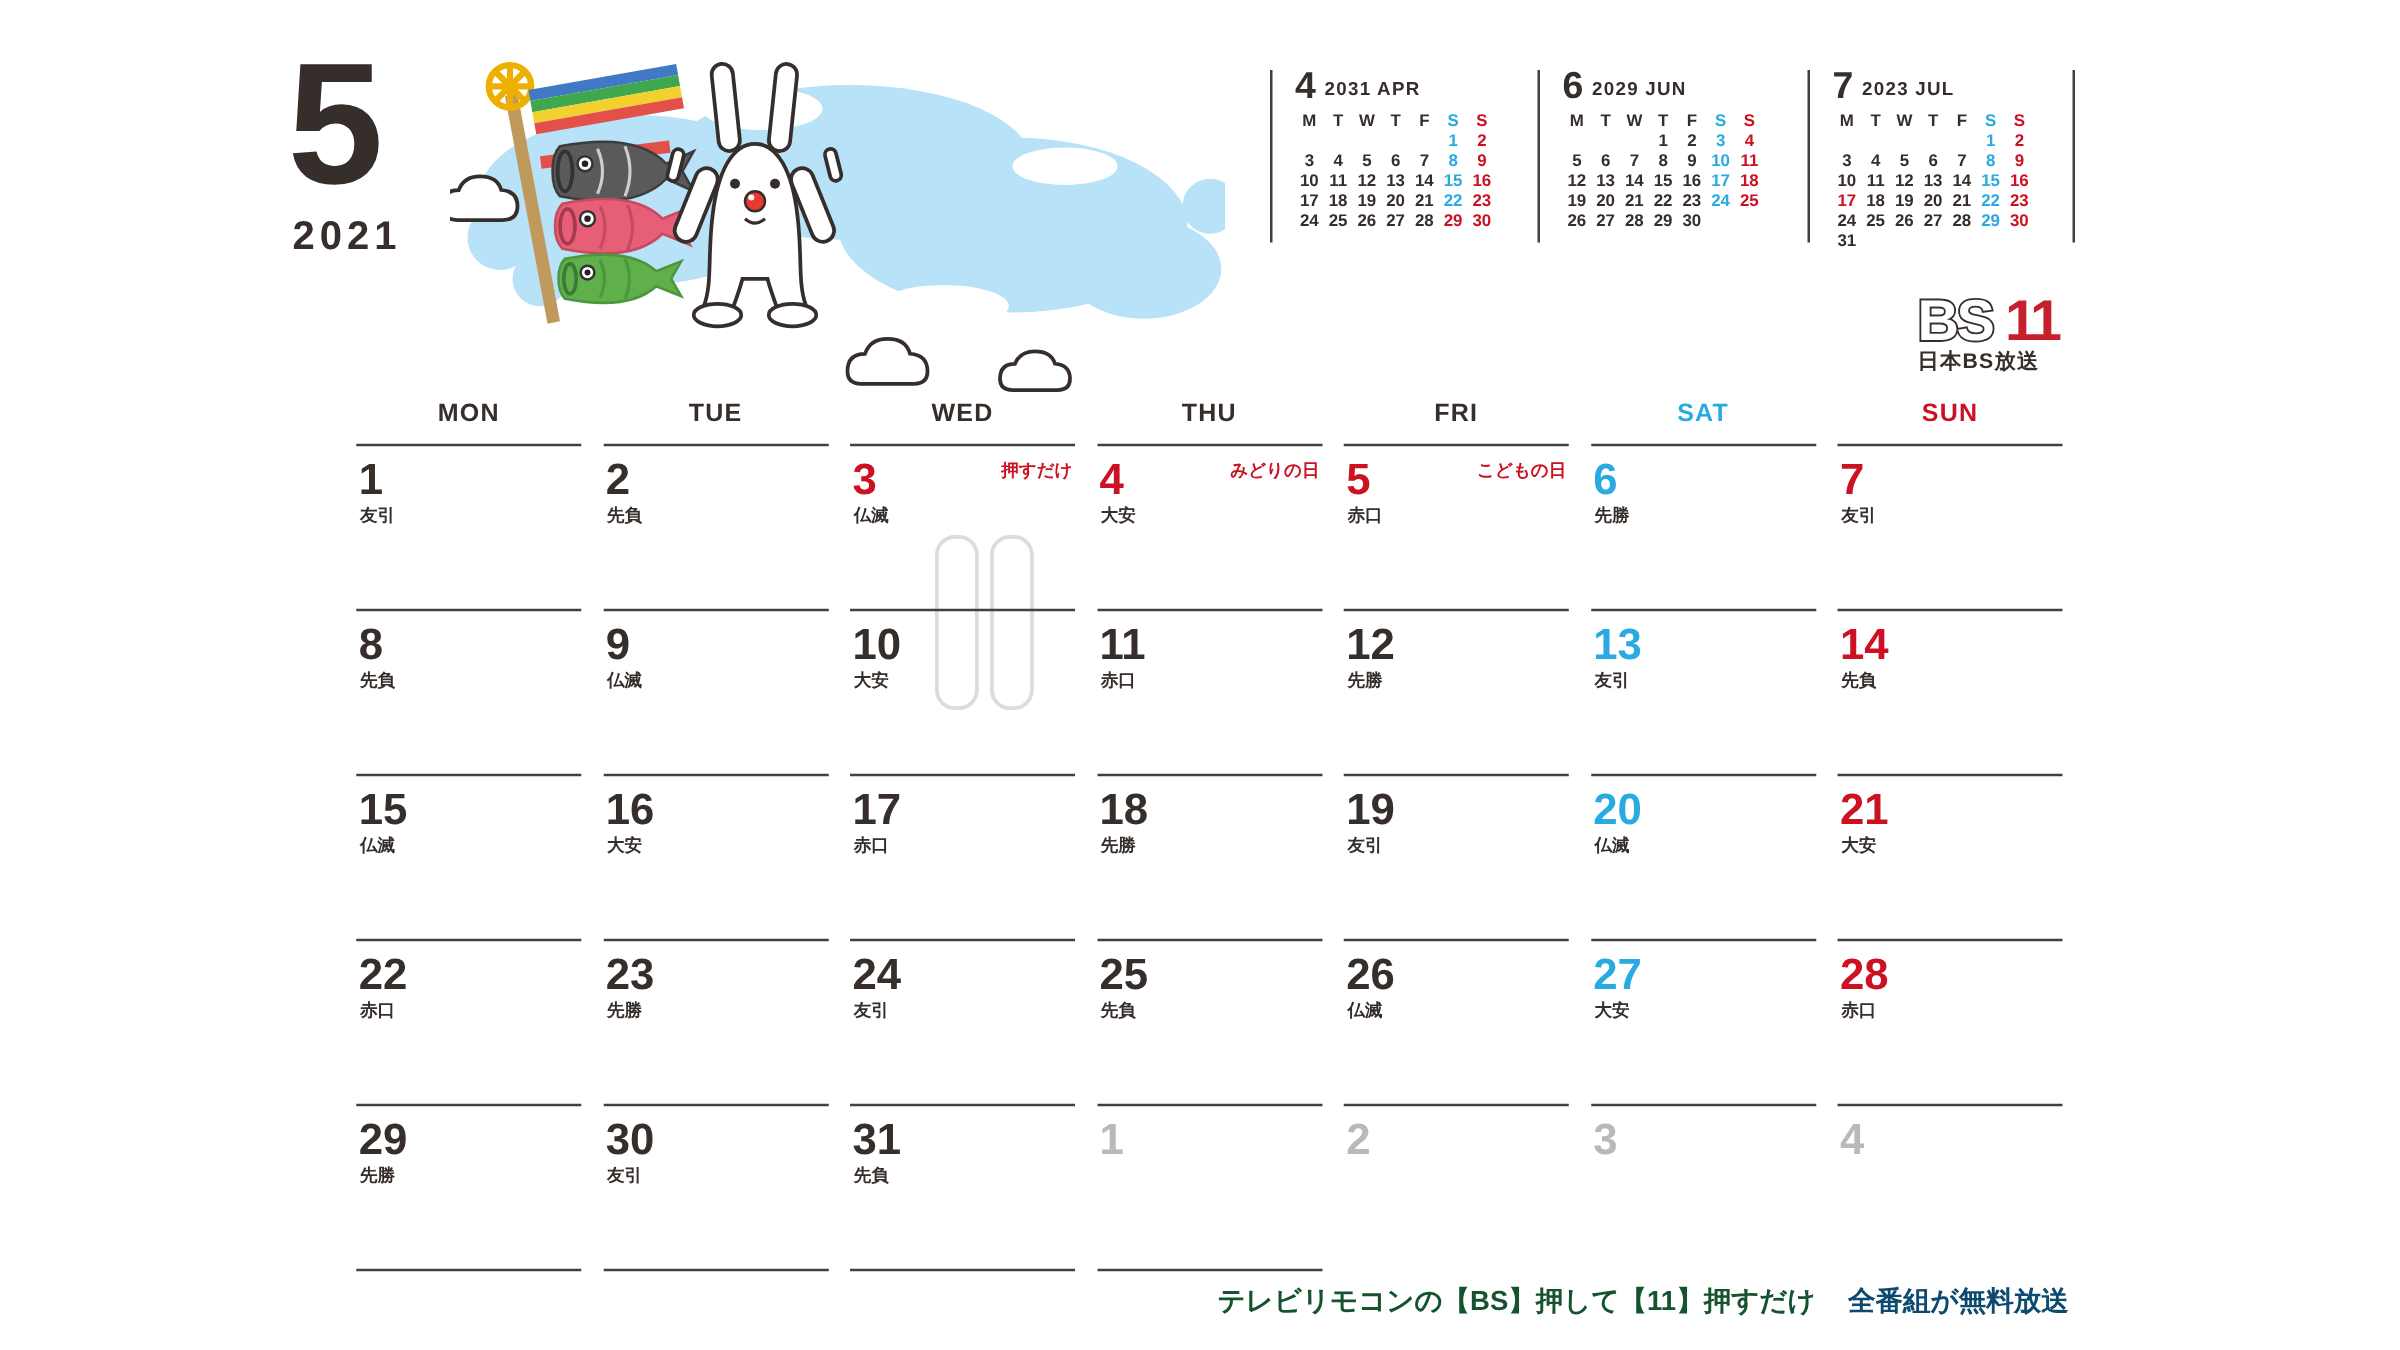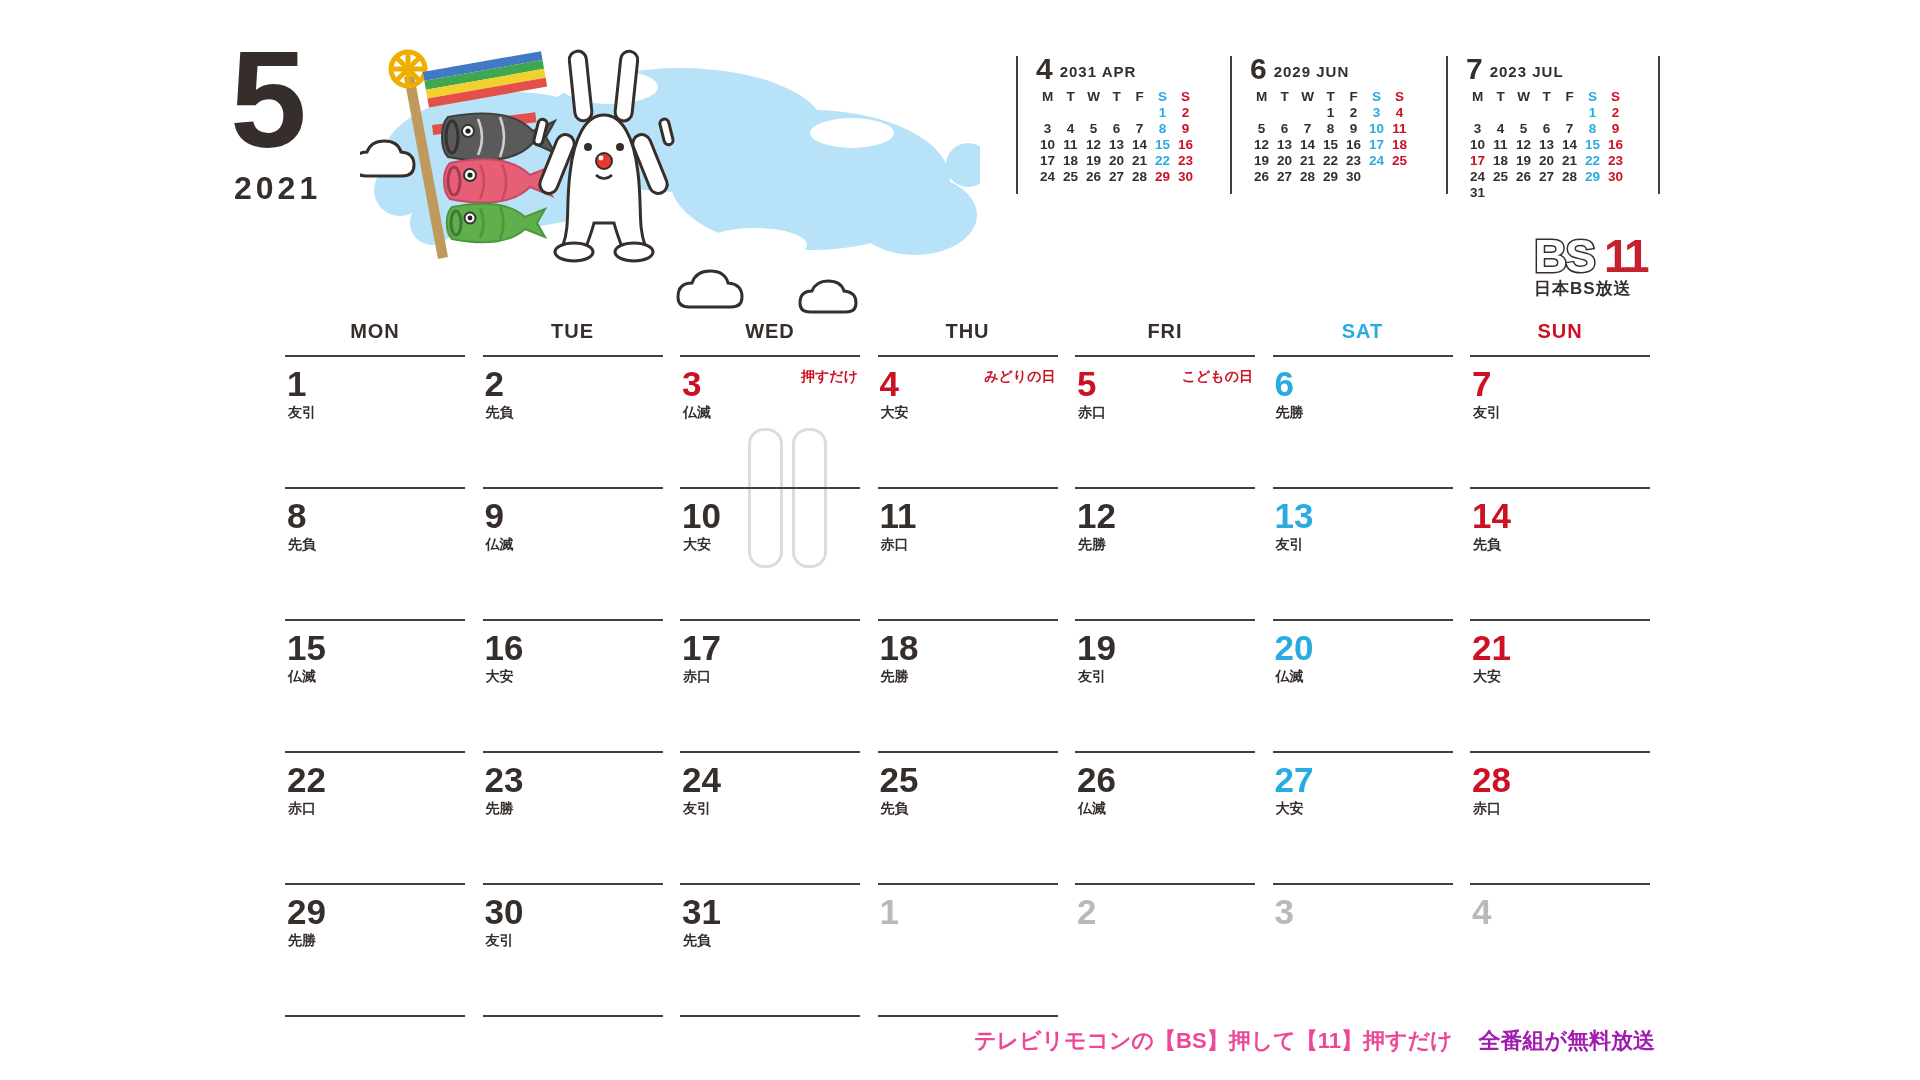--- a/index.html
+++ b/index.html
@@ -448,17 +448,17 @@
       <div class="cell" style="left: 1470px; top: 883px;">
         <span class="d-num" style="color: rgb(185, 185, 185);">4</span>
       </div>
       <div class="bline" style="left: 285px; top: 1015px;"></div>
       <div class="bline" style="left: 482.5px; top: 1015px;"></div>
       <div class="bline" style="left: 680px; top: 1015px;"></div>
       <div class="bline" style="left: 877.5px; top: 1015px;"></div>
     </div>
 
   <div class="footer">
-    <span style="color:#ec4899">テレビリモコンの【BS】押して【11】押すだけ</span>
-    <span style="color:#a21caf">全番組が無料放送</span>
+    <span style="color:#14532d">テレビリモコンの【BS】押して【11】押すだけ</span>
+    <span style="color:#0c4a6e">全番組が無料放送</span>
   </div>
 
 </div>
 
 </body></html>

